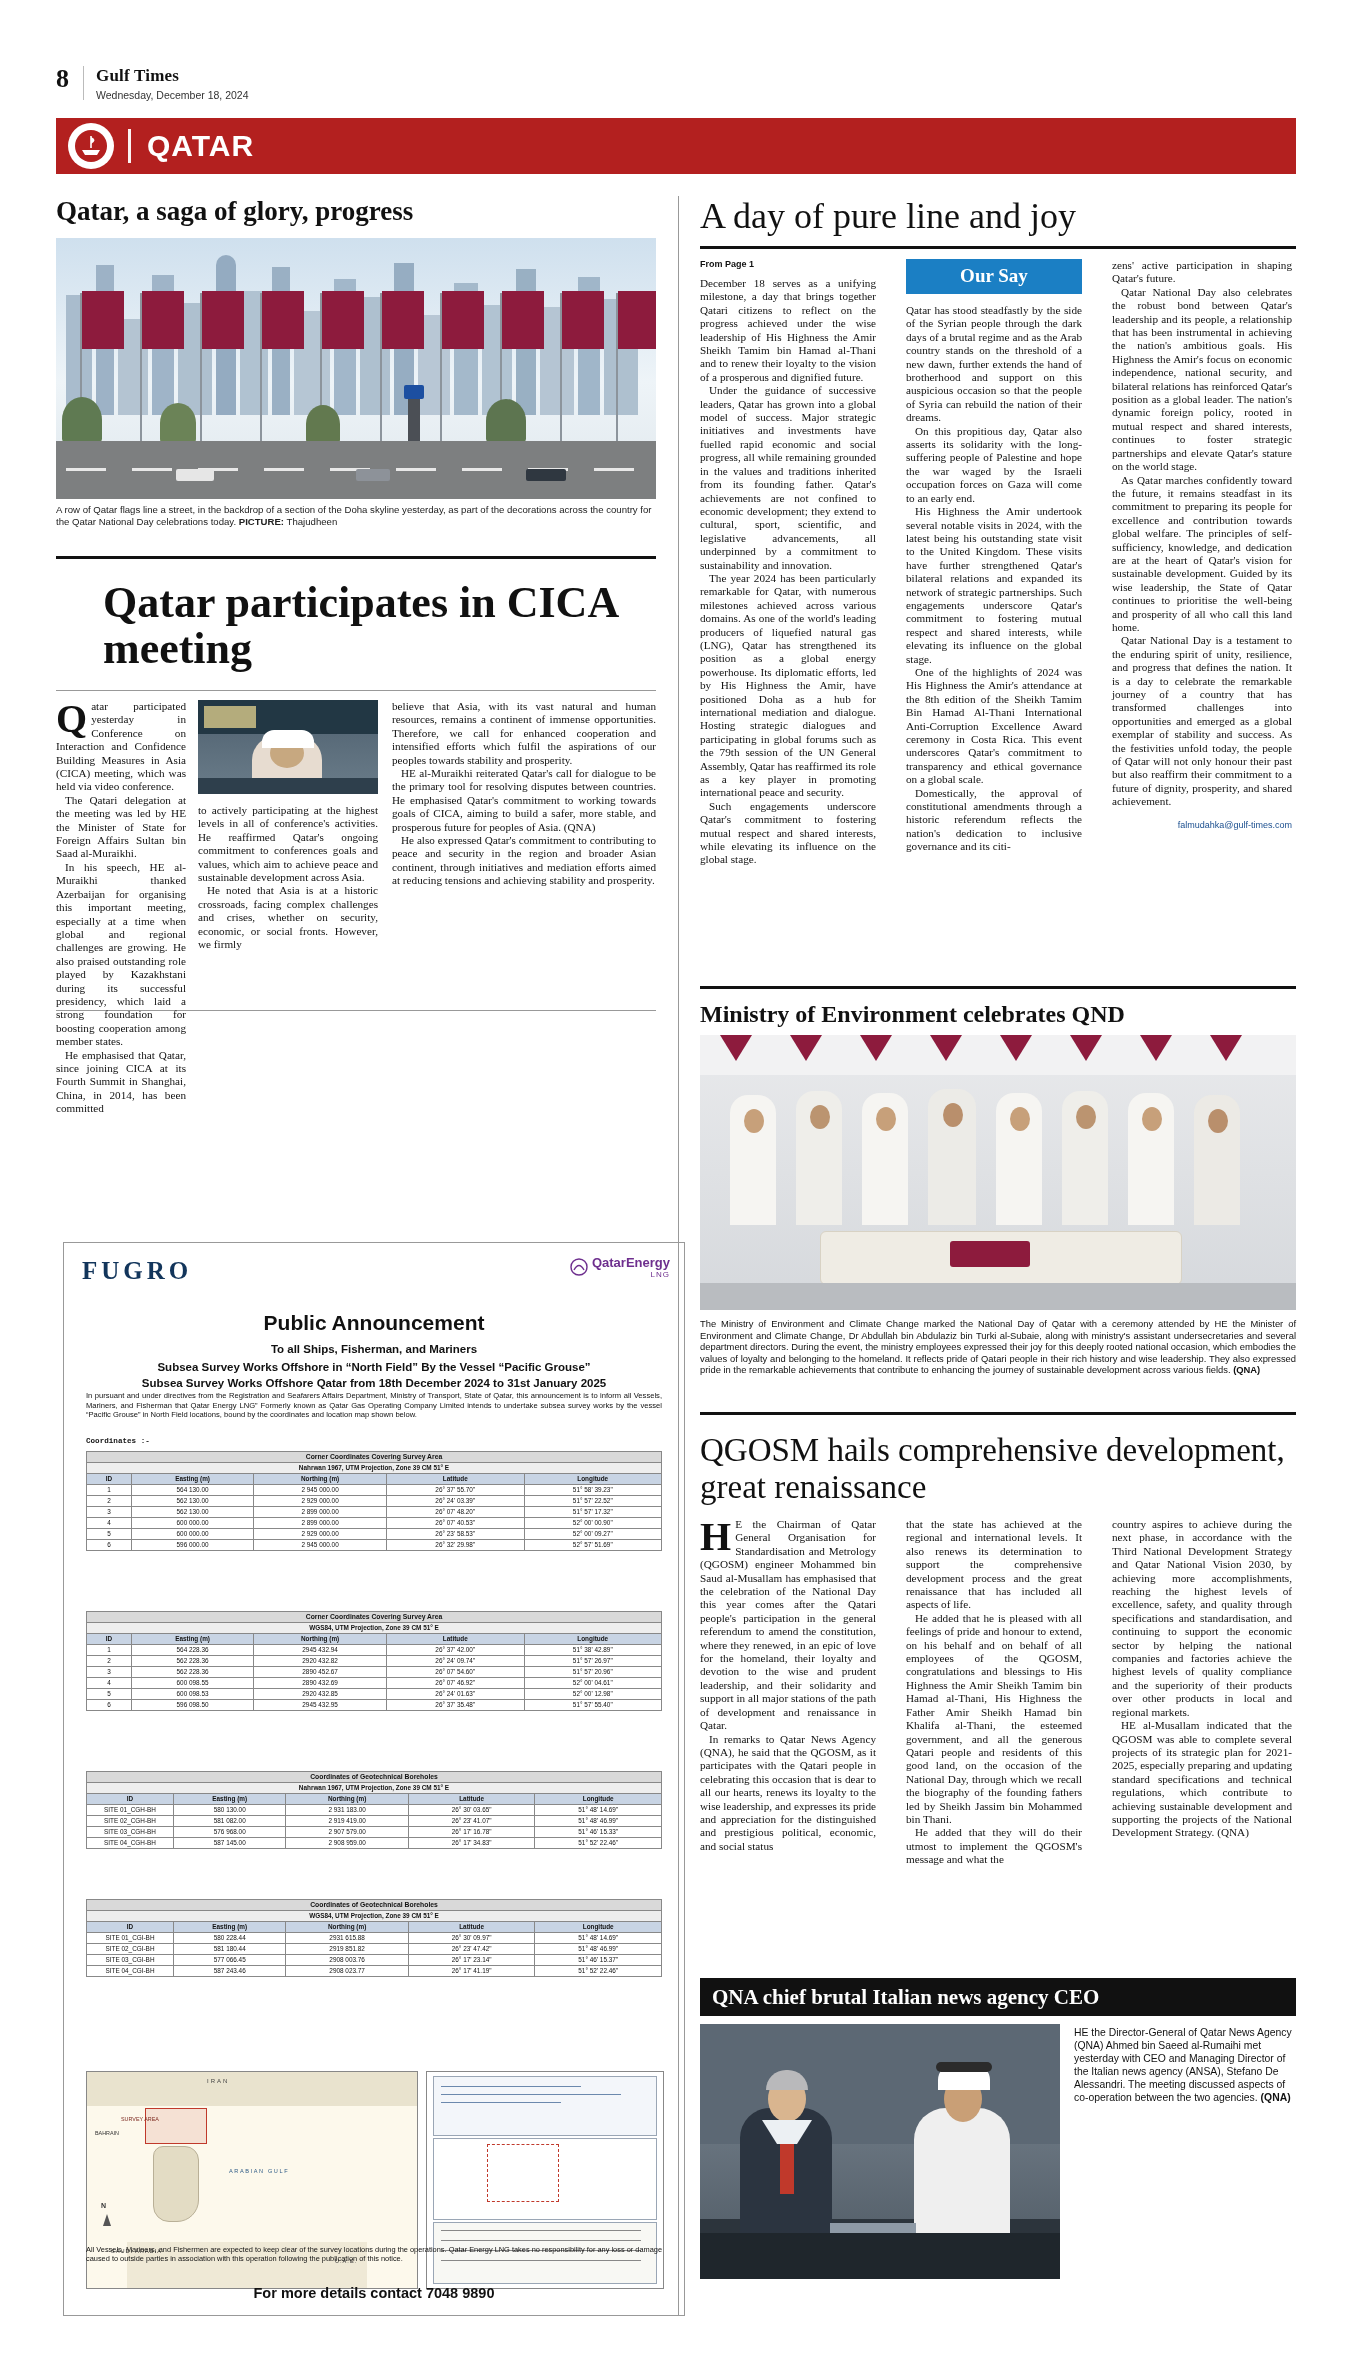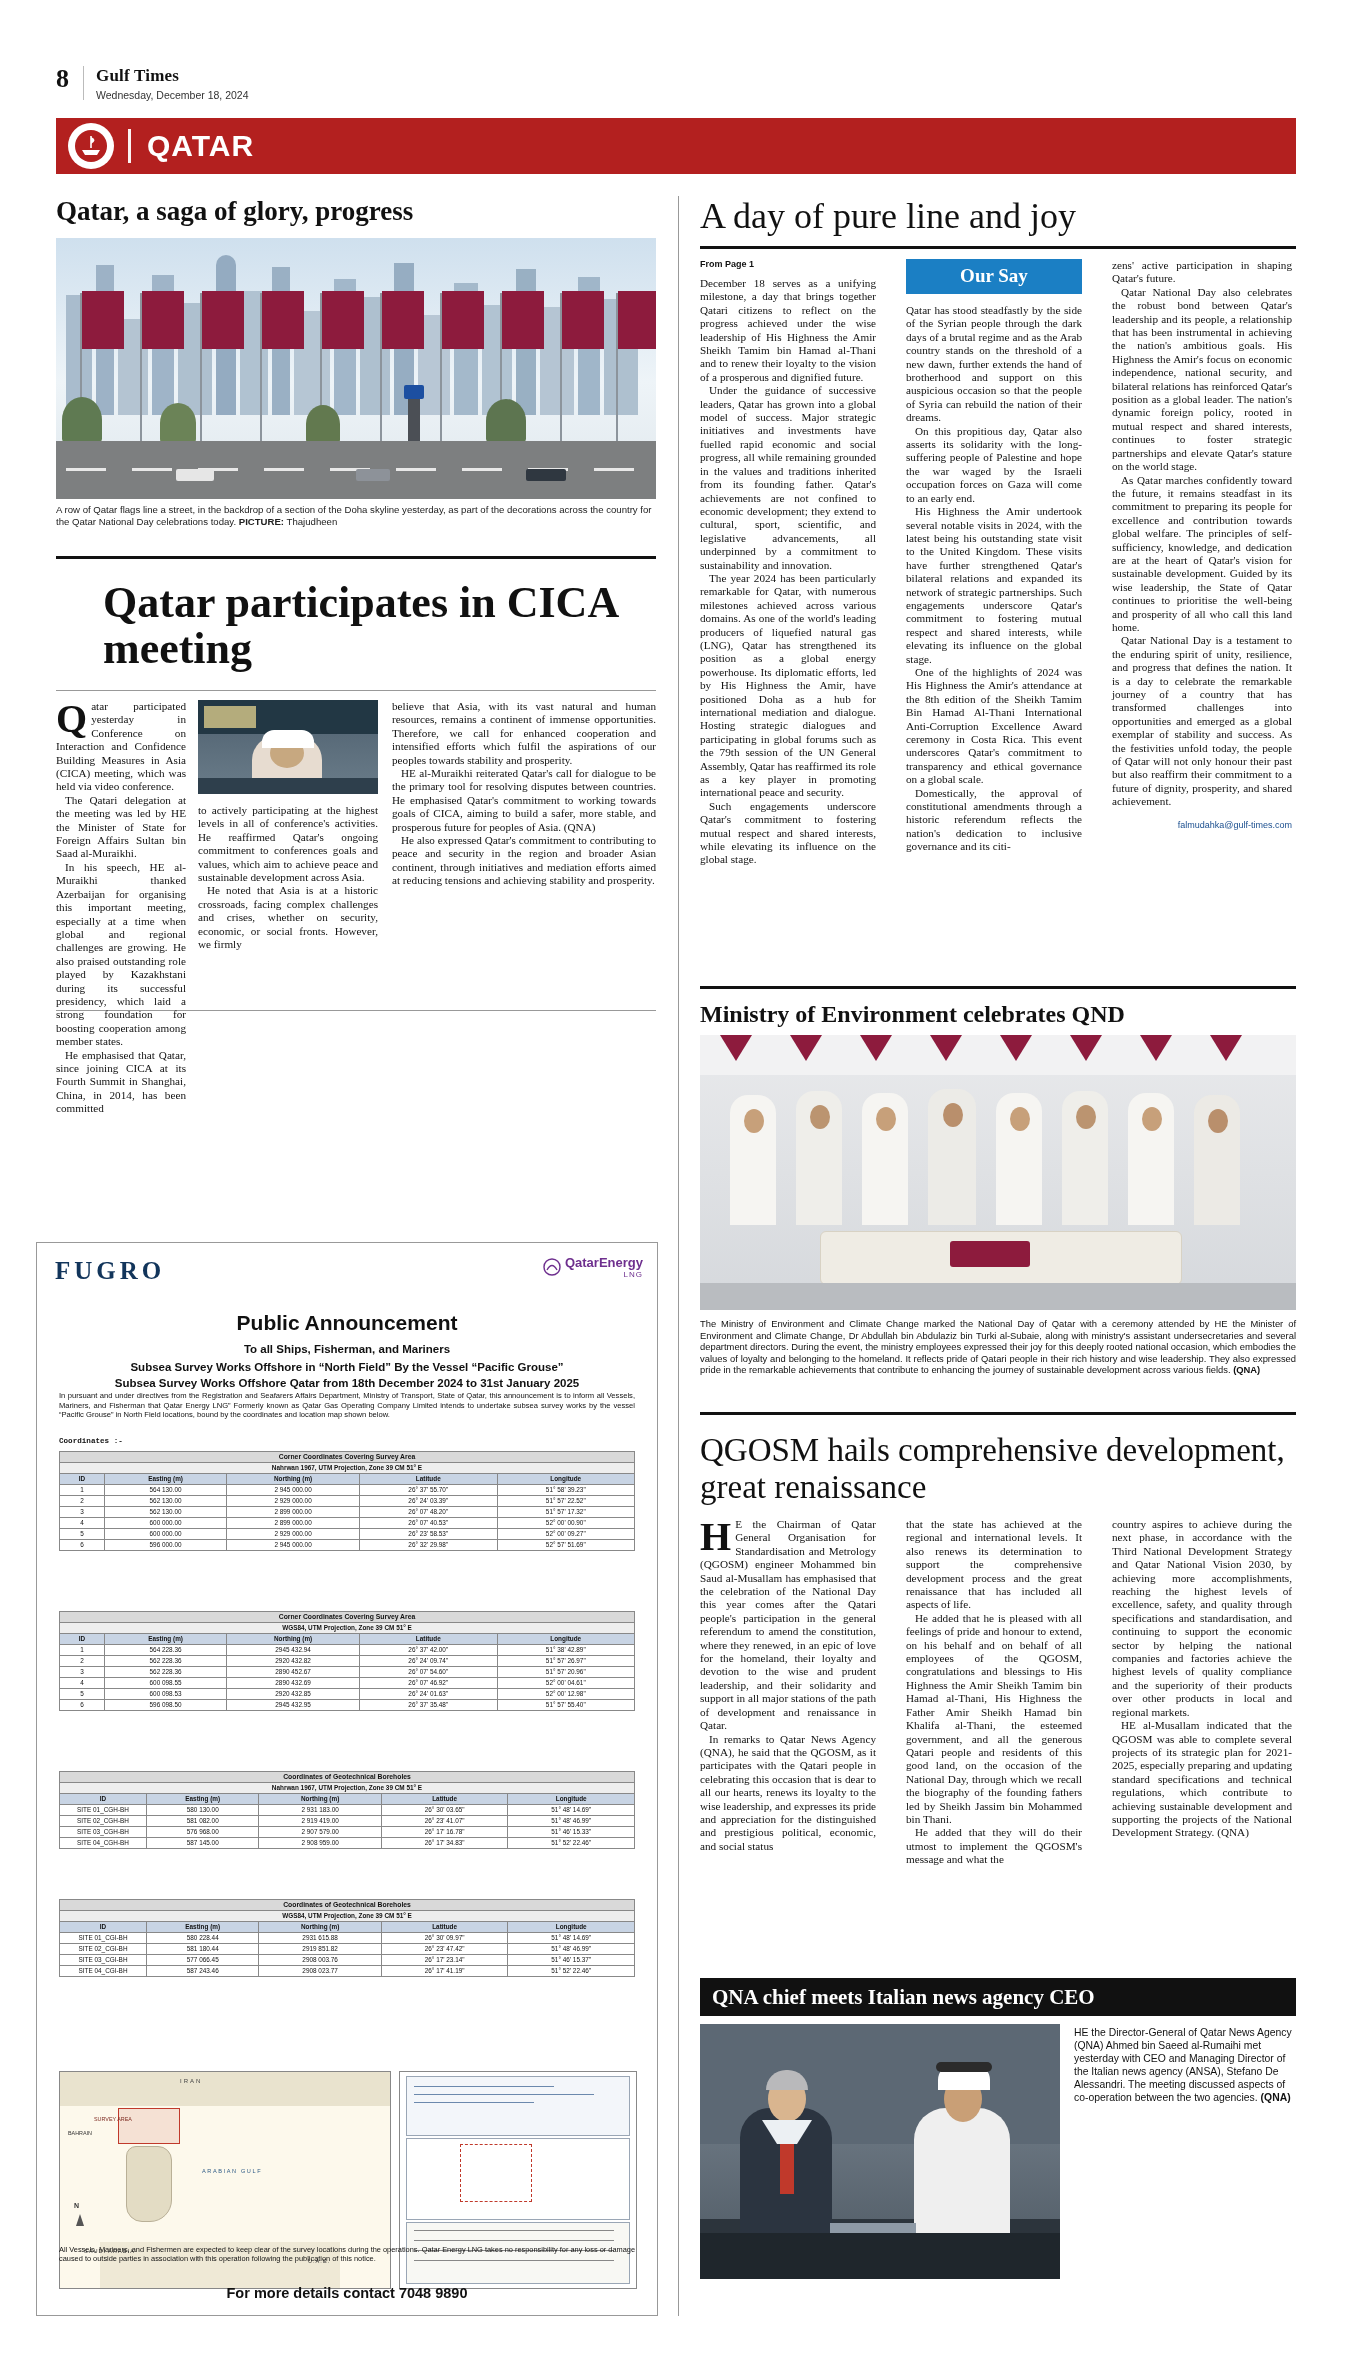--- a/index.html
+++ b/index.html
@@ -105,21 +105,21 @@
     float:left;font-family:"Liberation Serif",serif;font-weight:bold;
     font-size:40px;line-height:32px;padding:3px 4px 0 0;
   }
   .cica-photo{
     position:absolute;left:142px;top:0;width:180px;height:94px;
     background:#6d7f8e;overflow:hidden;
   }
 
   
   .ad{
-    position:absolute;left:36px;top:1242px;width:620px;height:1072px;
+    position:absolute;left:63px;top:1242px;width:620px;height:1072px;
     border:1px solid #999;background:#fff;
   }
   .ad-fugro{
     position:absolute;left:18px;top:14px;font-family:"Liberation Serif",serif;
     font-size:25px;font-weight:bold;letter-spacing:4px;color:#12355b;
   }
   .ad-qe{
     position:absolute;right:14px;top:12px;text-align:right;
     font-family:"Liberation Sans",sans-serif;
   }
@@ -726,21 +726,21 @@
       <p class="first">that the state has achieved at the regional and international levels. It also renews its determination to support the comprehensive development process and the great renaissance that has included all aspects of life.</p>
       <p>He added that he is pleased with all feelings of pride and honour to extend, on his behalf and on behalf of all employees of the QGOSM, congratulations and blessings to His Highness the Amir Sheikh Tamim bin Hamad al-Thani, His Highness the Father Amir Sheikh Hamad bin Khalifa al-Thani, the esteemed government, and all the generous Qatari people and residents of this good land, on the occasion of the National Day, through which we recall the biography of the founding fathers led by Sheikh Jassim bin Mohammed bin Thani.</p>
       <p>He added that they will do their utmost to implement the QGOSM's message and what the</p>
     </div>
     <div style="position:absolute;left:412px;top:0;width:180px;" class="col-text">
       <p class="first">country aspires to achieve during the next phase, in accordance with the Third National Development Strategy and Qatar National Vision 2030, by achieving more accomplishments, reaching the highest levels of excellence, safety, and quality through specifications and standardisation, and continuing to support the economic sector by helping the national companies and factories achieve the highest levels of quality compliance and the superiority of their products over other products in local and regional markets.</p>
       <p>HE al-Musallam indicated that the QGOSM was able to complete several projects of its strategic plan for 2021-2025, especially preparing and updating standard specifications and technical regulations, which contribute to achieving sustainable development and supporting the projects of the National Development Strategy. (QNA)</p>
     </div>
   </div>
 
-  <div class="qna-head">QNA chief meets Italian news agency CEO</div>
+  <div class="qna-head">QNA chief brutal Italian news agency CEO</div>
   <div class="qna-photo">
     <div style="position:absolute;inset:0;background:linear-gradient(#7e8a96,#4d5862);"></div>
     <div style="position:absolute;left:0;top:0;width:100%;height:120px;background:#5c6874;"></div>
     <div style="position:absolute;left:0;bottom:0;width:100%;height:60px;background:#2c343c;"></div>
 
     <div style="position:absolute;left:40px;top:84px;width:92px;height:170px;background:#2b3440;border-radius:30px 30px 0 0;"></div>
     <div style="position:absolute;left:68px;top:52px;width:38px;height:46px;background:#d9b58f;border-radius:50%;"></div>
     <div style="position:absolute;left:66px;top:46px;width:42px;height:20px;background:#b9b9bb;border-radius:20px 20px 0 0;"></div>
     <div style="position:absolute;left:80px;top:100px;width:14px;height:70px;background:#c0392b;"></div>
     <div style="position:absolute;left:62px;top:96px;width:50px;height:24px;background:#ecf0f3;clip-path:polygon(0 0,100% 0,70% 100%,30% 100%);"></div>

